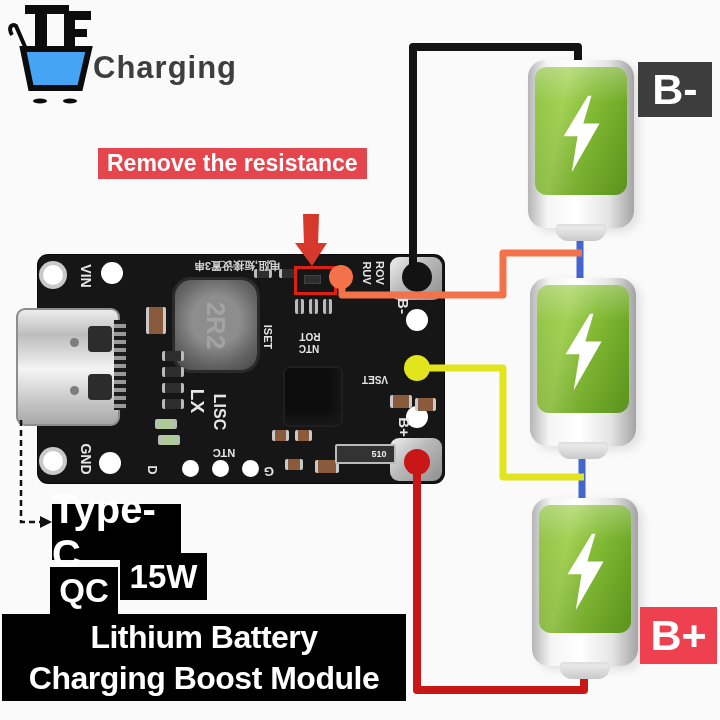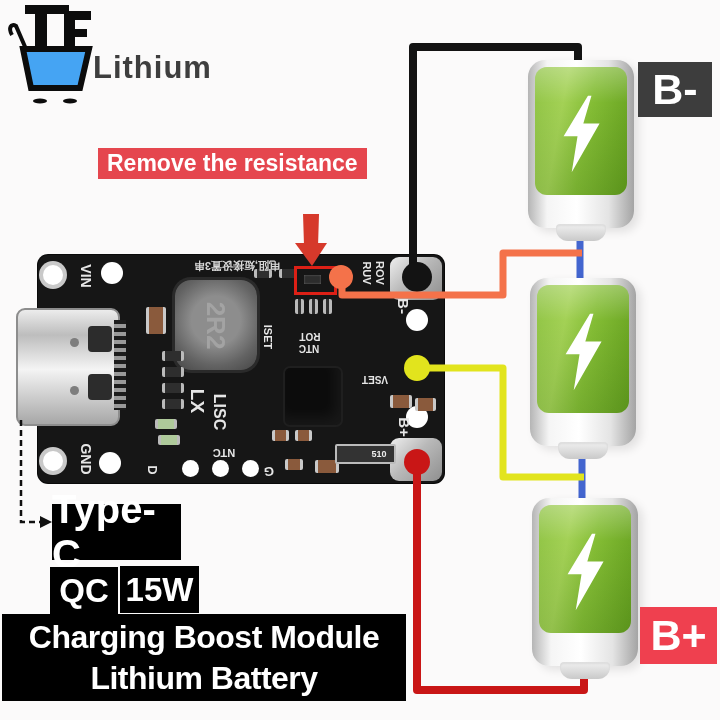--- a/index.html
+++ b/index.html
@@ -66,42 +66,42 @@
   .battery .nub{position:absolute;left:50%;bottom:-13px;transform:translateX(-50%);width:50px;height:17px;
       background:linear-gradient(to bottom,#f1f1f1,#c9c9c9);border-radius:4px 4px 12px 12px;
       box-shadow:inset 0 2px 2px rgba(0,0,0,0.08);}
 
   
   .taglabel{display:flex;align-items:center;justify-content:center;color:#fff;font-weight:bold;z-index:4;}
   #label-bminus{left:638px;top:62px;width:74px;height:55px;font-size:43px;}
   #label-bplus{left:640px;top:607px;width:77px;height:57px;font-size:43px;}
   #label-typec{left:52px;top:504px;width:129px;height:56px;font-size:40px;}
   #label-qc{left:50px;top:567px;width:68px;height:47px;font-size:33px;}
-  #label-15w{left:120px;top:566px;width:79px;height:47px;font-size:33px;}
+  #label-15w{left:120px;top:553px;width:87px;height:47px;font-size:33px;}
   #title-banner{left:2px;top:614px;width:404px;height:87px;display:flex;flex-direction:column;
       align-items:center;justify-content:center;color:#fff;font-weight:bold;z-index:4;letter-spacing:-0.5px;}
   #title-banner div{font-size:32px;line-height:1.28;white-space:nowrap;}
 
   svg{display:block;}
 </style>
 </head>
 <body>
 
 <svg class="abs" style="left:6px;top:2px;z-index:5" width="108" height="108" viewBox="0 0 108 108">
   <path d="M6,33 C2,26 5,21 10,24 L20,47" stroke="#0c0c0c" stroke-width="4" fill="none"></path>
   <rect x="19" y="3" width="44" height="9" fill="#0c0c0c"></rect>
   <rect x="29" y="3" width="12" height="45" fill="#0c0c0c"></rect>
   <rect x="58" y="9" width="11" height="40" fill="#0c0c0c"></rect>
   <rect x="58" y="9" width="27" height="9" fill="#0c0c0c"></rect>
   <rect x="58" y="27" width="23" height="8" fill="#0c0c0c"></rect>
   <polygon points="17,47 83,47 74,86 25,86" fill="#45a4f3" stroke="#0c0c0c" stroke-width="6"></polygon>
   <ellipse cx="34" cy="99" rx="7" ry="2.6" fill="#0c0c0c"></ellipse>
   <ellipse cx="64" cy="99" rx="7" ry="2.6" fill="#0c0c0c"></ellipse>
 </svg>
-<div class="abs noselect" id="logo-text">Lithium</div>
+<div class="abs noselect" id="logo-text">Charging</div>
 
 <div class="abs" id="warning">
   <span style="background-color: rgb(229, 70, 78);">Remove the resistance</span>
 </div>
 <svg class="abs" style="left:285px;top:210px;z-index:6" width="50" height="60" viewBox="0 0 50 60">
   <polygon points="18,4 34,4 33,36 19,36" fill="#d6392b"></polygon>
   <polygon points="10,33 42,33 27,56" fill="#d6392b"></polygon>
 </svg>
 
 <div class="abs" id="pcb">
@@ -217,20 +217,20 @@
   </svg>
   <div class="nub"></div>
 </div>
 
 <div class="abs taglabel noselect" id="label-bminus" style="background-color: rgb(61, 61, 61);">B-</div>
 <div class="abs taglabel noselect" id="label-bplus" style="background-color: rgb(239, 64, 79);">B+</div>
 <div class="abs taglabel noselect" id="label-typec" style="background-color: rgb(0, 0, 0);">Type-C</div>
 <div class="abs taglabel noselect" id="label-qc" style="background-color: rgb(0, 0, 0);">QC</div>
 <div class="abs taglabel noselect" id="label-15w" style="background-color: rgb(0, 0, 0);">15W</div>
 <div class="abs noselect" id="title-banner" style="background-color: rgb(0, 0, 0);">
+  <div>Lithium Battery</div>
   <div>Charging Boost Module</div>
-  <div>Lithium Battery</div>
 </div>
 
 <svg class="abs" style="left:10px;top:418px;z-index:4" width="50" height="115" viewBox="0 0 50 115">
   <path d="M11,2 V104 H30" fill="none" stroke="#111" stroke-width="2.5" stroke-dasharray="6,4"></path>
   <polygon points="30,98 30,110 42,104" fill="#111"></polygon>
 </svg>
 
 </body></html>

